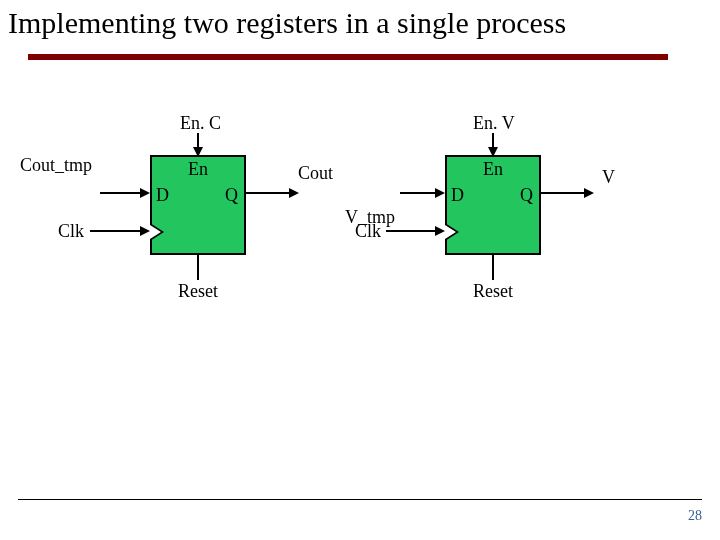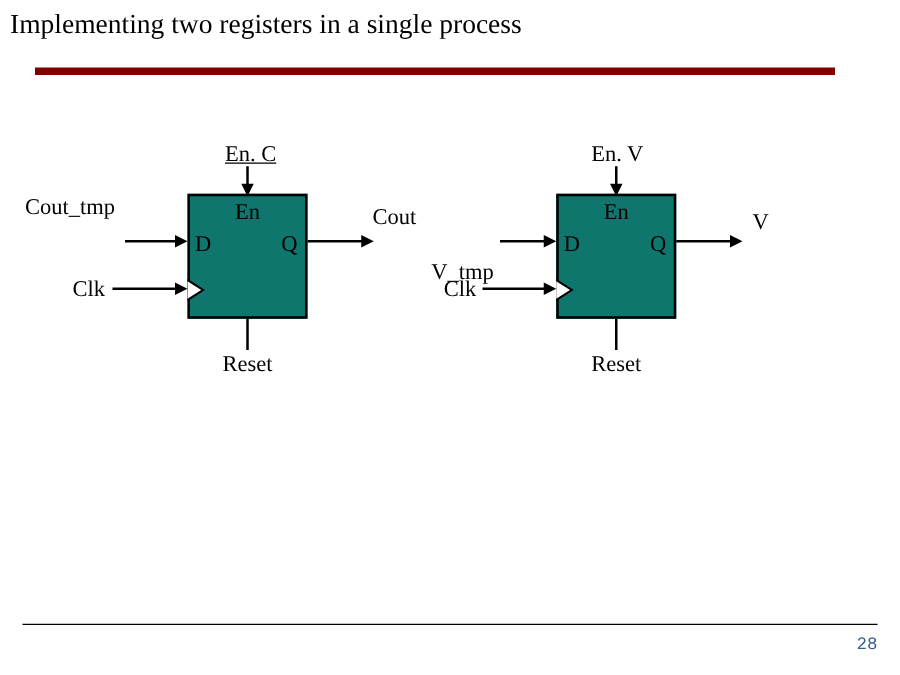--- a/index.html
+++ b/index.html
@@ -15,21 +15,21 @@
   .slide {
     position: relative;
     width: 720px;
     height: 540px;
   }
   .title {
     position: absolute;
     top: 6px;
     left: 8px;
     right: 8px;
-    font-size: 22px;
+    font-size: 30px;
     font-weight: 400;
     color: #000;
   }
   .title-rule {
     position: absolute;
     top: 54px;
     left: 28px;
     width: 640px;
     height: 6px;
     background: #800000;
@@ -42,21 +42,21 @@
     height: 300px;
   }
   
   .reg {
     position: absolute;
     top: 40px;
     width: 96px;
     height: 100px;
     border: 2px solid #000;
     box-sizing: border-box;
-    background: #0f766e;
+    background: #22c55e;
   }
   .reg .en-label {
     position: absolute;
     top: 2px;
     left: 0;
     right: 0;
     text-align: center;
     font-size: 18px;
   }
   .reg .d-label {
@@ -145,21 +145,21 @@
     left: 18px;
     bottom: 16px;
     font-family: Arial, Helvetica, sans-serif;
     font-size: 14px;
     color: #365f91;
   }
   .footer-right {
     position: absolute;
     right: 18px;
     bottom: 16px;
-    font-family: Liberation Mono, monospace;
+    font-family: Liberation Serif, serif;
     font-size: 14px;
     color: #365f91;
     text-align: center;
   }
 </style>
 </head>
 <body>
 
 <div class="slide">
 
@@ -168,21 +168,21 @@
 
   <div class="stage">
 
     <div class="reg reg1">
       <div class="en-label">En</div>
       <div class="d-label">D</div>
       <div class="q-label">Q</div>
       <div class="clk-tri"></div>
     </div>
 
-    <div class="lbl" style="left:180px; top:-2px;text-decoration:underline;">En. C</div>
+    <div class="lbl" style="left:180px; top:-2px;">En. C</div>
     <div class="vline" style="left:197px; top:18px; height:18px;"></div>
     <div class="arrow-down" style="left:193px; top:32px;"></div>
 
     <div class="lbl" style="left:20px; top:40px;">Cout_tmp</div>
     <div class="hline" style="left:100px; top:77px; width:42px;"></div>
     <div class="arrow-right" style="left:140px; top:73px;"></div>
 
     <div class="hline" style="left:246px; top:77px; width:45px;"></div>
     <div class="arrow-right" style="left:289px; top:73px;"></div>
     <div class="lbl" style="left:298px; top:48px;">Cout</div>

